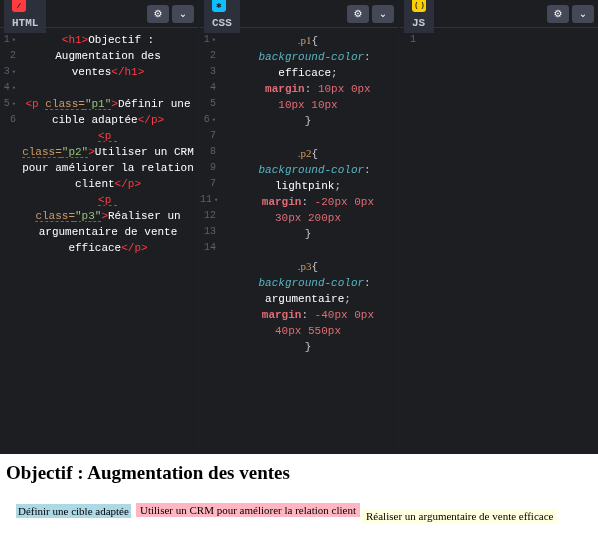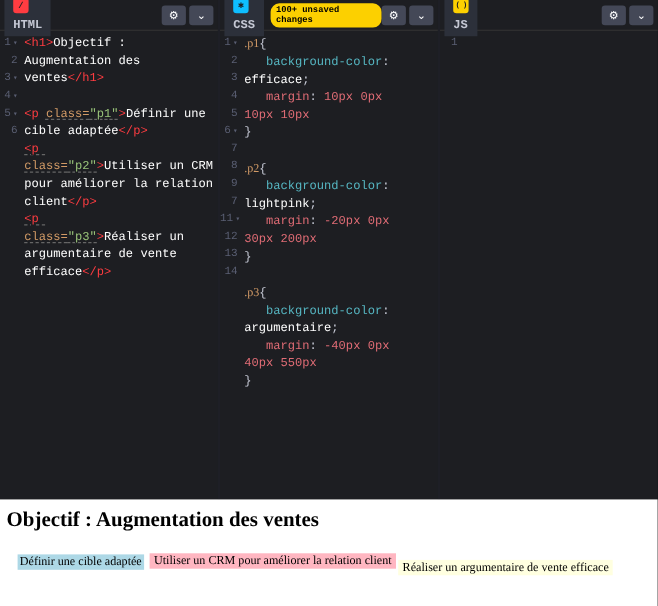--- a/index.html
+++ b/index.html
@@ -109,29 +109,30 @@
   margin-left: 2px;
 }
 .code {
   flex: 1;
   color: #c5c8d4;
   line-height: 16px;
   font-size: 11px;
   white-space: pre-wrap;
   word-break: break-word;
   padding-right: 4px;
+  text-align: center;
 }
 .tag { color: #ff3c41; }
 .attr { color: #d19a66; }
 .val { color: #98c379; }
 .text { color: #ffffff; }
 .sel { color: #d19a66; font-family: Liberation Serif, serif; }
-.prop { color: #56b6c2; }
+.prop { color: #56b6c2; font-style: italic; }
 .punc { color: #c5c8d4; }
-.kw { color: #e06c75; }
+.kw { color: #e06c75; font-weight: bold; }
 .num { color: #e06c75; }
 .underdash { text-decoration: underline dashed #666; text-underline-offset: 2px; }
 
 .preview {
   background: #fff;
   height: 97px;
   padding: 8px 6px;
   font-family: 'Times New Roman', serif;
   color: #000;
   overflow: hidden;
@@ -216,21 +217,20 @@
 </div>
     </div>
   </div>
 
   <div class="panel">
     <div class="panel-header">
       <div class="lang-tab">
         <span class="lang-icon css-icon"></span>
         <span>CSS</span>
       </div>
-      <span class="badge">100+ unsaved changes</span>
       <div class="panel-actions">
         <button class="hdr-btn">
             <span>⚙</span>
           </button>
         <button class="hdr-btn">
             <span>⌄</span>
           </button>
       </div>
     </div>
     <div class="code-area">

